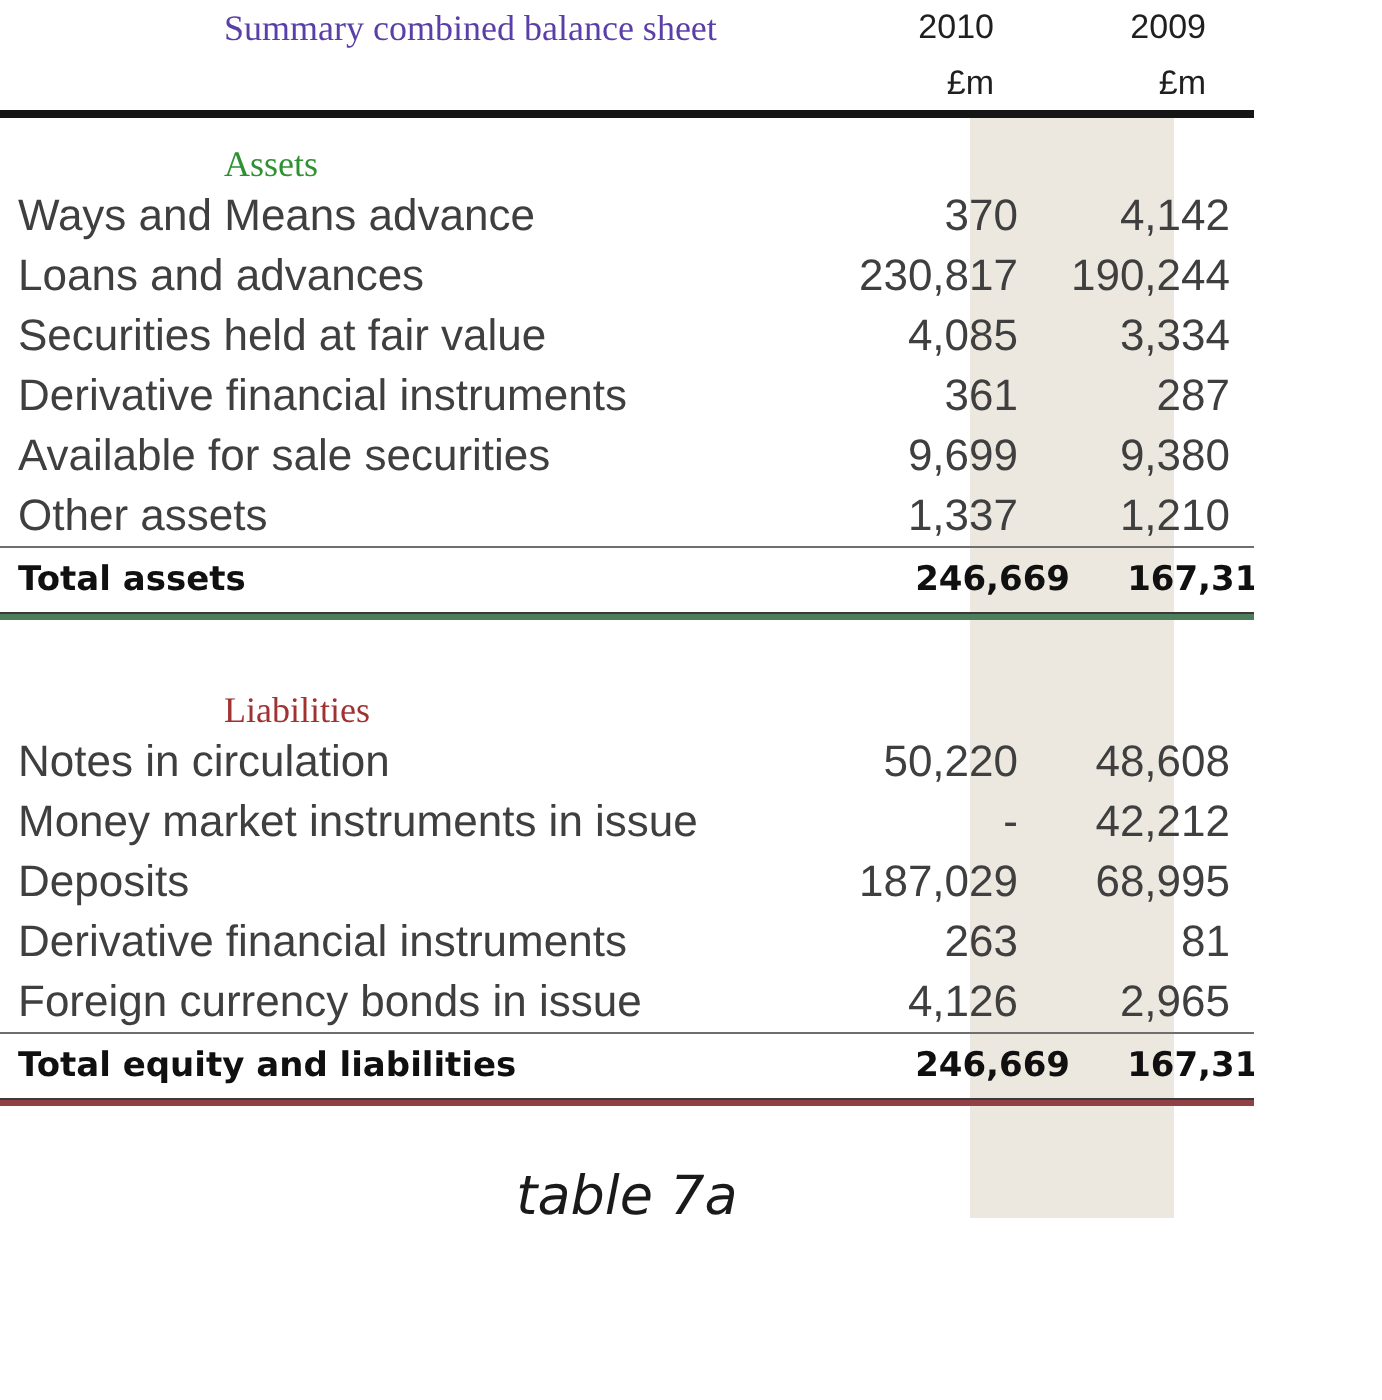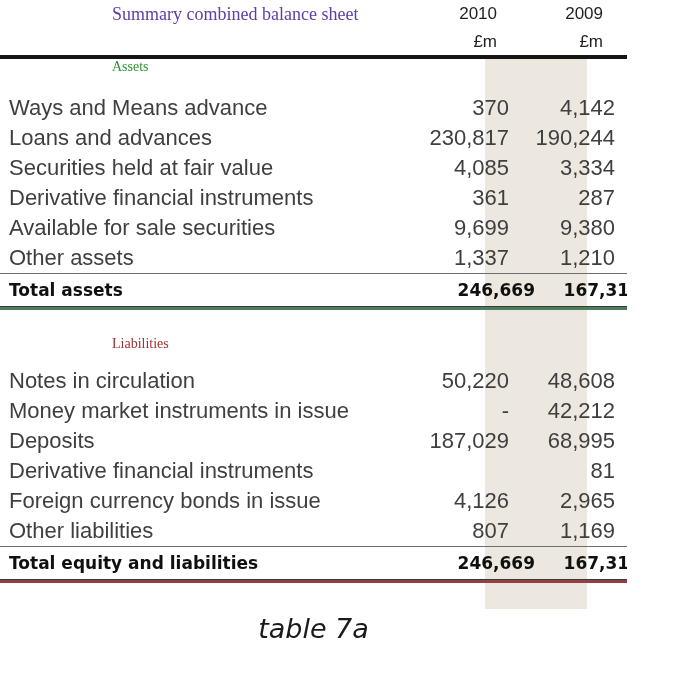--- a/index.html
+++ b/index.html
@@ -37,24 +37,24 @@
   .hc { box-sizing: border-box; padding-right: 12px; }
 
   
   .thick { height: 4px; background: #151515; }
   .thin { height: 1px; background: #6e6e6e; }
   .rule-green { height: 3px; background: #4e7d5b; border-top: 1px solid #3a3a3a; }
   .rule-red { height: 3px; background: #914046; border-top: 1px solid #3a3a3a; }
 
   
   .section {
-    display: flex; align-items: flex-start;
+    display: flex; align-items: flex-end;
     padding-left: 112px;
     font-family: "Liberation Serif", serif;
-    font-size: 14px;
+    font-size: 18px;
   }
   .section-assets { height: 34px; color: #2e9132; }
   .gap { height: 26px; }
   .section-liabilities { height: 30px; color: #a03232; }
 
   
   .row { height: 30px; font-size: 22px; color: #3f3f3f; }
 
   
   .trow {
@@ -153,31 +153,27 @@
       <div class="c">-</div>
       <div class="c c2">42,212</div>
     </div>
     <div class="row">
       <div class="label">Deposits</div>
       <div class="c">187,029</div>
       <div class="c c2">68,995</div>
     </div>
     <div class="row">
       <div class="label">Derivative financial instruments</div>
+      <div class="c">263</div>
       <div class="c c2">81</div>
     </div>
     <div class="row">
       <div class="label">Foreign currency bonds in issue</div>
       <div class="c">4,126</div>
       <div class="c c2">2,965</div>
-    </div>
-    <div class="row">
-      <div class="label">Other liabilities</div>
-      <div class="c">807</div>
-      <div class="c c2">1,169</div>
     </div>
 
     <div class="thin"></div>
     <div class="trow">
       <div class="label">Total equity and liabilities</div>
       <div class="c">246,669</div>
       <div class="c c2">167,311</div>
     </div>
     <div class="rule-red"></div>
 

